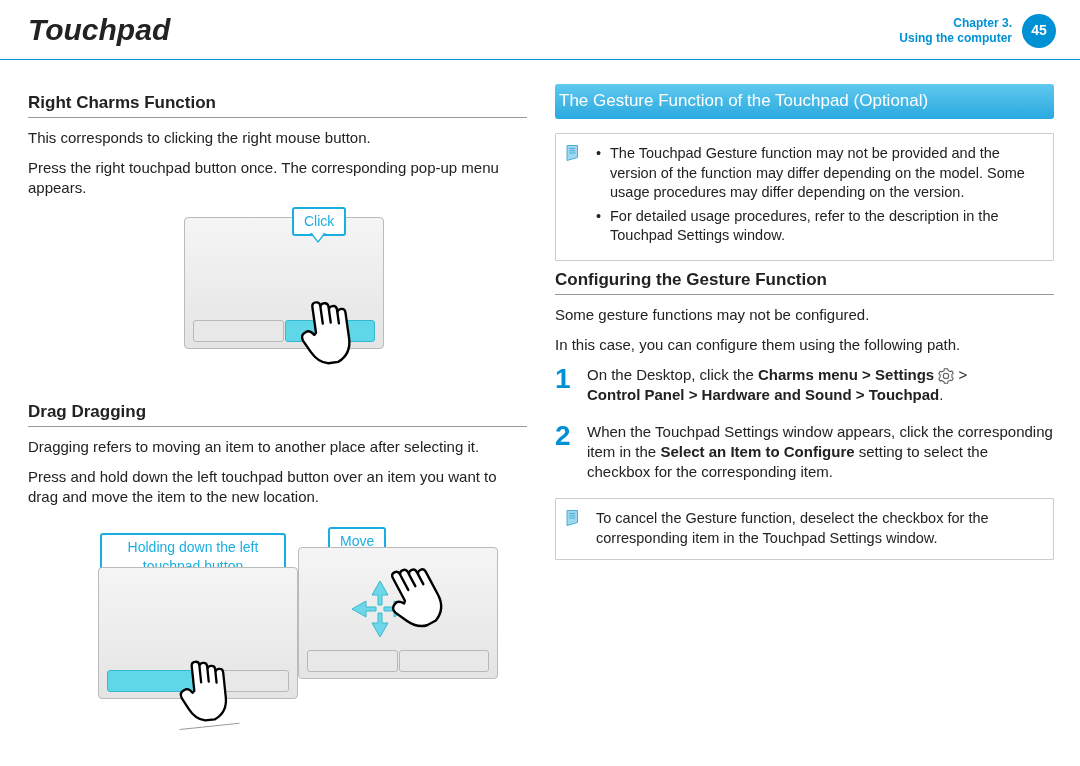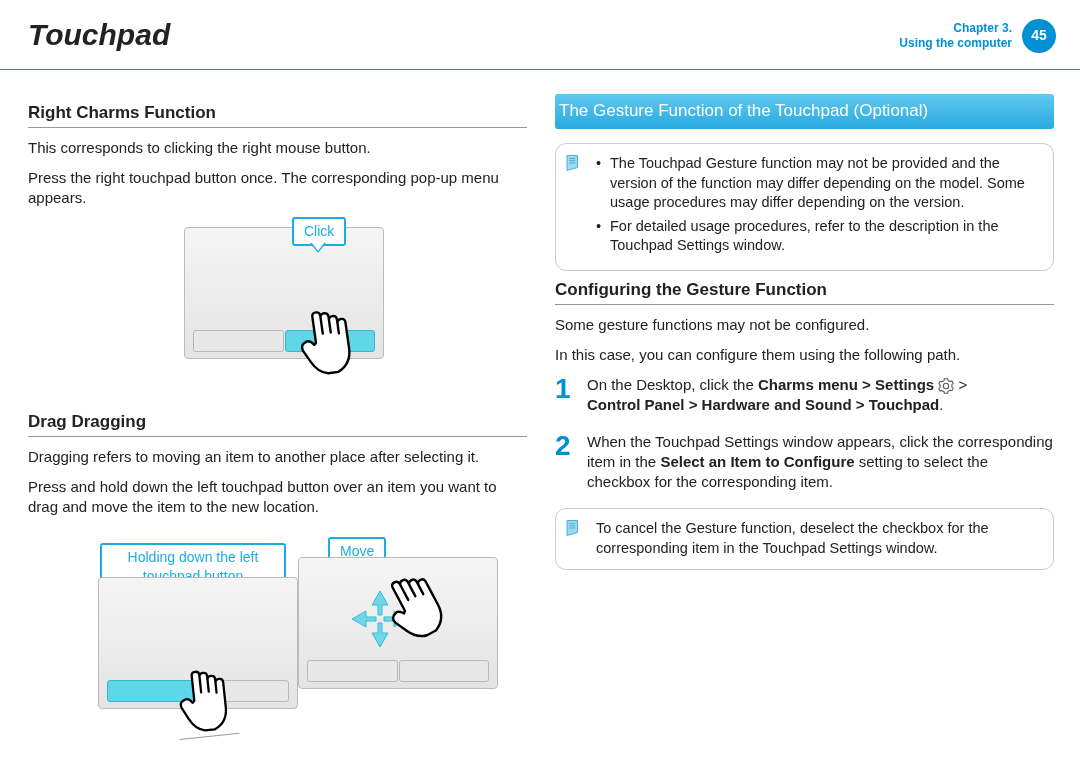--- a/index.html
+++ b/index.html
@@ -14,21 +14,21 @@
     font-size: 15px;
     line-height: 1.35;
     position: relative;
   }
   .header {
     display: flex;
     justify-content: space-between;
     align-items: center;
     padding: 8px 0 6px 28px;
     border-bottom: 1.5px solid #0090d4;
-    height: 70px;
+    height: 60px;
   }
   .title {
     font-size: 30px;
     font-weight: bold;
     font-style: italic;
     color: #222;
   }
   .hdr-right {
     display: flex;
     align-items: center;
@@ -77,21 +77,21 @@
     background: linear-gradient(#5fc9ef, #2aa9df);
     color: #fff;
     font-weight: normal;
     font-size: 17px;
     padding: 6px 4px;
     border-radius: 3px;
     margin-bottom: 14px;
   }
   .note-box {
     border: 1px solid #ccc;
-    border-radius: 11px;
+    border-radius: 1px;
     padding: 10px 12px 10px 40px;
     position: relative;
     font-size: 14.5px;
     margin-bottom: 0;
   }
   .note-icon {
     position: absolute;
     left: 8px;
     top: 10px;
     width: 18px;

